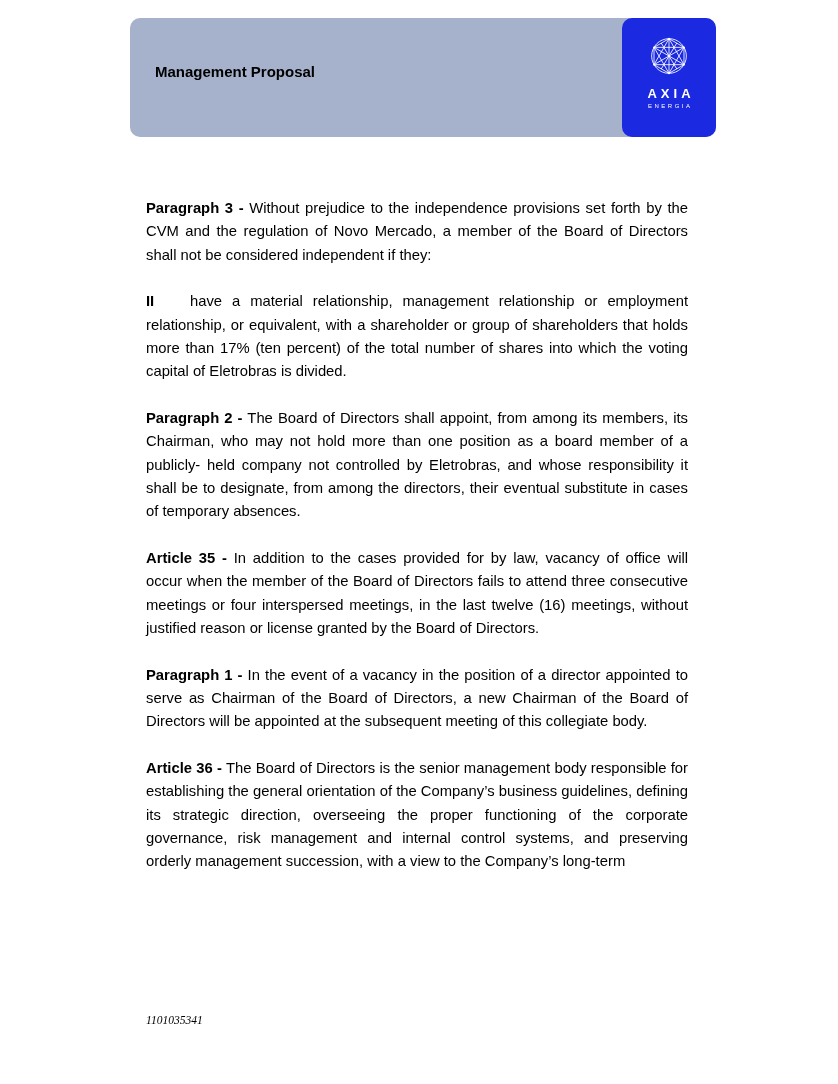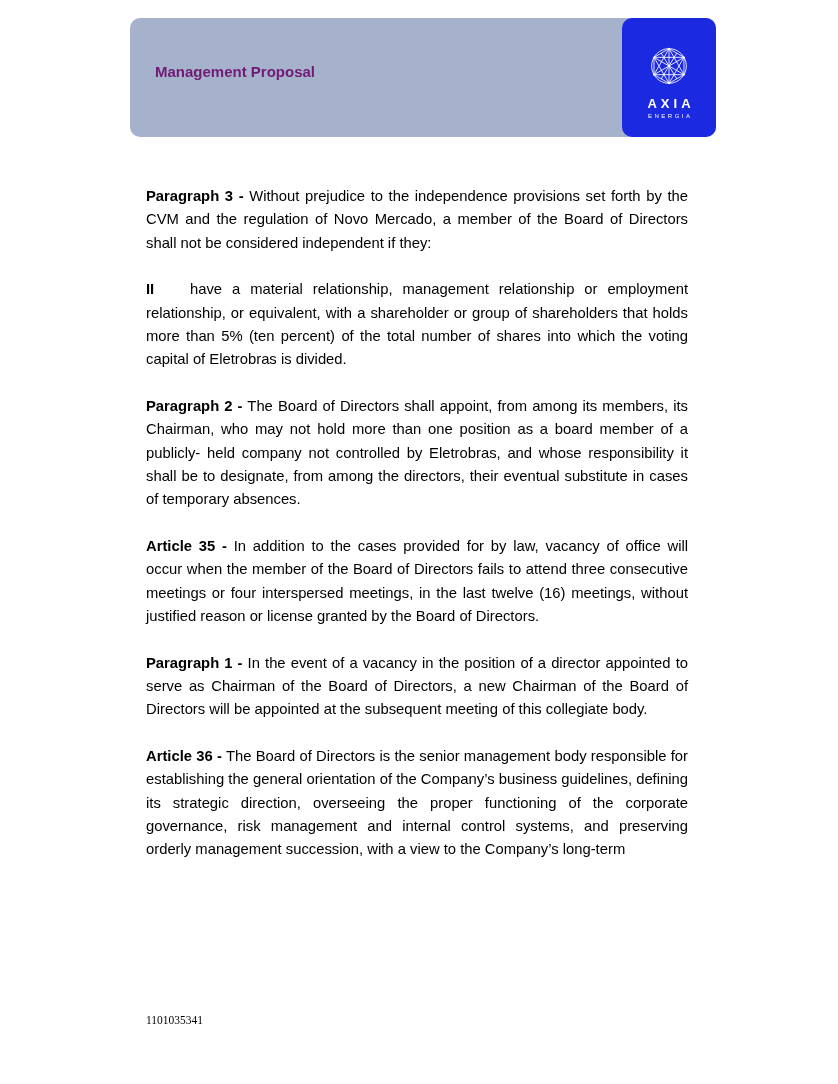--- a/index.html
+++ b/index.html
@@ -24,37 +24,37 @@
     height: 119px;
   }
   .banner {
     position: absolute;
     inset: 0;
     background: #a6b2cb;
     border-radius: 10px;
     padding: 44px 0 0 25px;
   }
   .banner-title {
-    color: #701a75;
+    color: #000000;
     font-weight: bold;
     font-size: 15px;
     line-height: 20px;
   }
   .logo {
     position: absolute;
     top: 0;
     right: 0;
     width: 94px;
     height: 119px;
     background: #1b2ae0;
     border-radius: 10px;
     display: flex;
     flex-direction: column;
     align-items: center;
-    padding-top: 22px;
+    padding-top: 12px;
   }
   .logo-icon svg { display: block; }
   .logo-name {
     color: #ffffff;
     font-weight: bold;
     font-size: 13px;
     letter-spacing: 4px;
     text-indent: 4px;
     margin-top: 4px;
   }
@@ -69,36 +69,37 @@
   
   .doc-body {
     position: absolute;
     top: 181px;
     left: 146px;
     width: 542px;
     font-size: 14.8px;
     line-height: 23.4px;
     text-align: justify;
   }
-  .para { margin: 4px 0 23px; }
+  .para { margin: 16px 0 23px; }
   .para:last-child { margin-bottom: 0; }
   .lead { font-weight: bold; }
   .lead.tab {
     display: inline-block;
     width: 44px;
   }
 
   
   .doc-footer {
     position: absolute;
     left: 146px;
     top: 1014px;
     font-family: "Liberation Serif", serif;
     font-size: 11.5px;
     color: #000000;
+    font-style: italic;
   }
 </style>
 </head>
 <body>
 
 <div class="page">
 
   <header class="header">
     <div class="banner">
       <div class="banner-title">
@@ -137,21 +138,21 @@
       <div class="logo-name">AXIA</div>
       <div class="logo-subtitle">ENERGIA</div>
     </div>
   </header>
 
   <main class="doc-body">
 
     <p class="para"><b class="lead">Paragraph 3 -</b> <span>Without prejudice to the independence provisions set forth by the CVM and the regulation of Novo Mercado, a member of the Board of Directors shall not be considered independent if they:</span></p>
 
 
-    <p class="para"><b class="lead tab">II</b><span>have a material relationship, management relationship or employment relationship, or equivalent, with a shareholder or group of shareholders that holds more than 5% (ten percent) of the total number of shares into which the voting capital of Eletrobras is divided.</span></p>
+    <p class="para"><b class="lead tab">II</b><span>have a material relationship, management relationship or employment relationship, or equivalent, with a shareholder or group of shareholders that holds more than 17% (ten percent) of the total number of shares into which the voting capital of Eletrobras is divided.</span></p>
 
     <p class="para"><b class="lead">Paragraph 2 -</b> <span>The Board of Directors shall appoint, from among its members, its Chairman, who may not hold more than one position as a board member of a publicly- held company not controlled by Eletrobras, and whose responsibility it shall be to designate, from among the directors, their eventual substitute in cases of temporary absences.</span></p>
 
     <p class="para"><b class="lead">Article 35 -</b> <span>In addition to the cases provided for by law, vacancy of office will occur when the member of the Board of Directors fails to attend three consecutive meetings or four interspersed meetings, in the last twelve (16) meetings, without justified reason or license granted by the Board of Directors.</span></p>
 
     <p class="para"><b class="lead">Paragraph 1 -</b> <span>In the event of a vacancy in the position of a director appointed to serve as Chairman of the Board of Directors, a new Chairman of the Board of Directors will be appointed at the subsequent meeting of this collegiate body.</span></p>
 
 
     <p class="para"><b class="lead">Article 36 -</b> <span>The Board of Directors is the senior management body responsible for establishing the general orientation of the Company’s business guidelines, defining its strategic direction, overseeing the proper functioning of the corporate governance, risk management and internal control systems, and preserving orderly management succession, with a view to the Company’s long-term</span></p>
 

